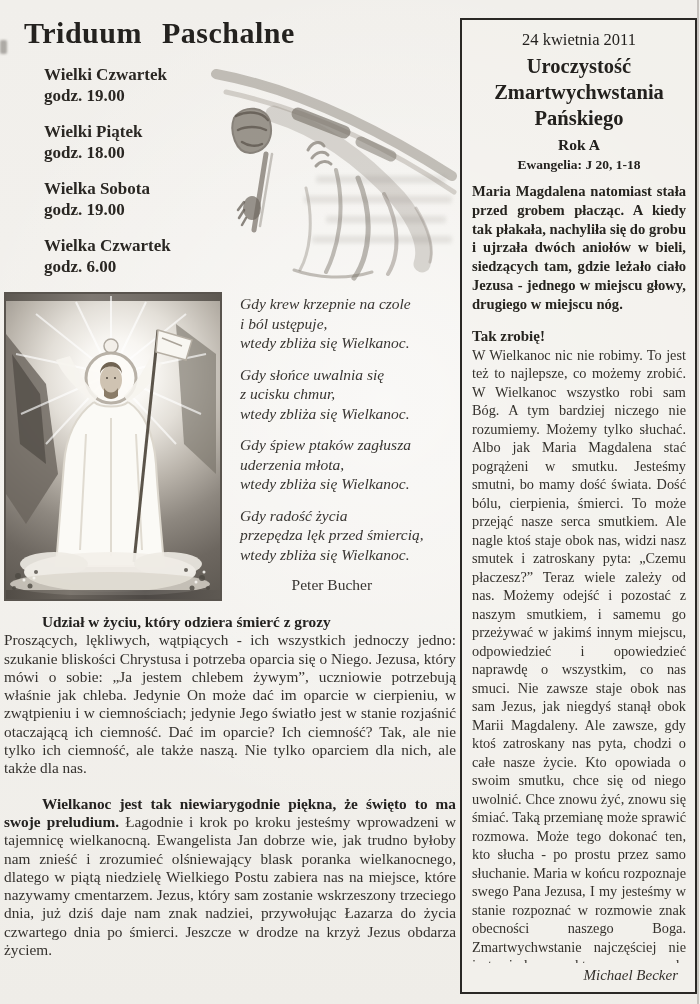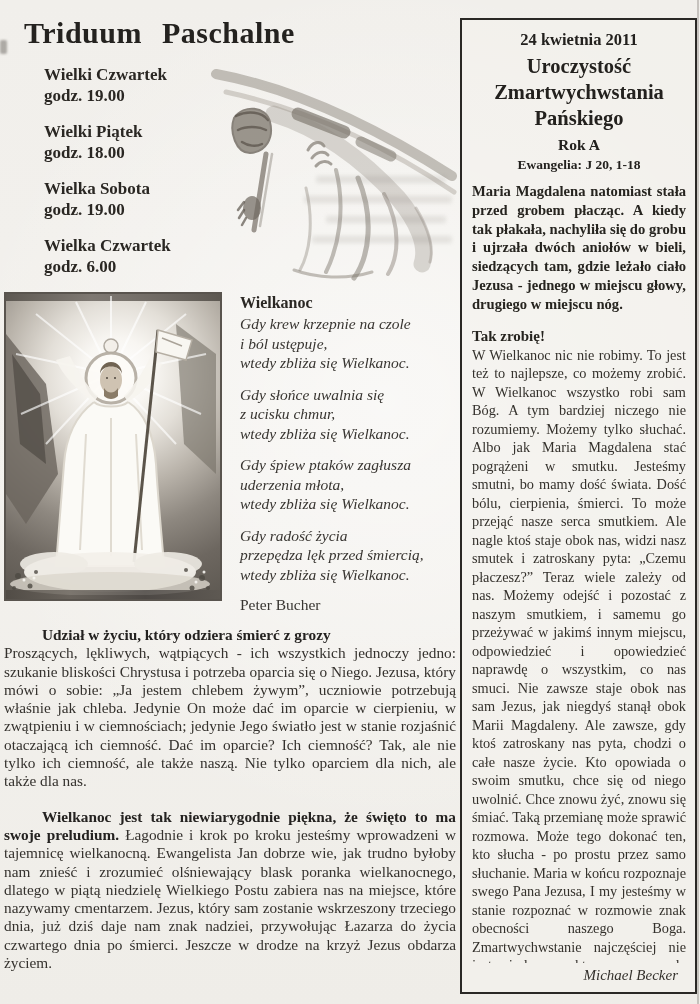--- a/index.html
+++ b/index.html
@@ -42,38 +42,38 @@
   }
   .pic::before{content:"";position:absolute;left:0;top:0;right:0;height:7px;
     background:linear-gradient(90deg,#514c46,#6e6862 40%,#4f4a44);opacity:.85;}
   .pic::after{content:"";position:absolute;left:0;bottom:0;right:0;height:9px;
     background:linear-gradient(90deg,#4e4943 0%,#6a645d 30%,#474340 65%,#5d5852 100%);opacity:.8;}
   .pic svg{position:absolute;inset:0;}
 
   .poem{margin-left:18px;padding-top:2px;}
   .poem-title{font-weight:bold;font-size:16px;color:#2a2723;margin-bottom:2px;}
   .stanza{font-style:italic;font-size:15.5px;line-height:19.5px;white-space:pre-line;margin-bottom:12px;color:#383531;}
-  .poem-author{font-size:15.5px;color:#383531;}
+  .poem-author{font-size:15.5px;color:#383531;text-align:center;}
 
   .body-text{margin-top:12px;width:452px;}
   .para{font-size:15.3px;line-height:18.3px;text-align:justify;margin:0;color:#34312d;}
   .para b,.subhead{color:#242220;}
   .indent{text-indent:38px;}
   .subhead{font-weight:bold;font-size:15.3px;line-height:18.3px;text-indent:38px;margin:0;}
   .gap-top{margin-top:17px;}
 
   
   .col-right{position:absolute;left:460px;top:18px;width:237px;}
   .gospel-box{
     box-sizing:border-box;width:237px;height:976px;
     border:2px solid #2a2825;background:rgba(243,241,237,.6);
     padding:10px 9px 8px 10px;
     display:flex;flex-direction:column;
   }
-  .g-date{font-weight:bold;font-size:16.5px;text-align:center;color:#23211e;}
+  .g-date{font-weight:normal;font-size:16.5px;text-align:center;color:#23211e;}
   .g-title{font-weight:bold;font-size:20.5px;line-height:26px;text-align:center;color:#23211e;margin-top:3px;}
   .g-rok{font-weight:bold;font-size:15.5px;text-align:center;color:#23211e;margin-top:5px;}
   .g-ref{font-weight:bold;font-size:13.5px;text-align:center;color:#23211e;margin-top:3px;}
   .g-excerpt{font-weight:bold;font-size:14.6px;line-height:18.8px;text-align:justify;margin-top:9px;color:#26241f;}
   .g-head{font-weight:bold;font-size:15px;line-height:18px;margin-top:13px;color:#26241f;}
   .g-body{font-size:14.3px;line-height:18.5px;text-align:justify;color:#34312c;flex:1 1 auto;overflow:hidden;margin-top:1px;}
   .g-author{font-style:italic;font-size:15px;text-align:right;padding-right:8px;margin-top:4px;color:#34312c;}
 </style>
 </head>
 <body>
@@ -186,21 +186,20 @@
               <circle cx="18" cy="286" r="1.5"></circle>
                 <circle cx="28" cy="284" r="1.5"></circle>
                 <circle cx="190" cy="288" r="1.5"></circle>
                 <circle cx="198" cy="278" r="1.5"></circle>
             </g>
           </g>
         </svg>
       </div>
 
       <div class="poem">
-        <div class="poem-title">Wielkanoc</div>
         <div class="stanza">Gdy krew krzepnie na czole
 i ból ustępuje,
 wtedy zbliża się Wielkanoc.</div>
         <div class="stanza">Gdy słońce uwalnia się
 z ucisku chmur,
 wtedy zbliża się Wielkanoc.</div>
         <div class="stanza">Gdy śpiew ptaków zagłusza
 uderzenia młota,
 wtedy zbliża się Wielkanoc.</div>
         <div class="stanza">Gdy radość życia

